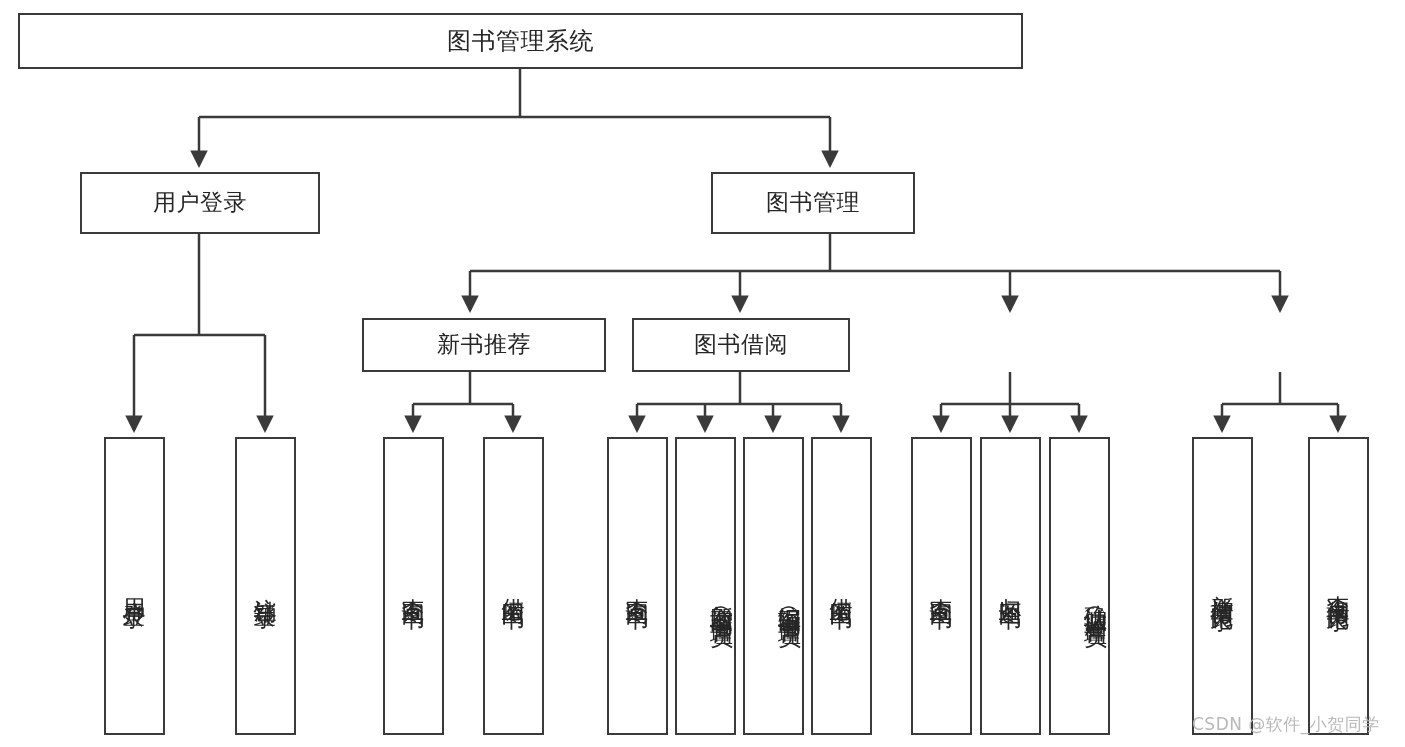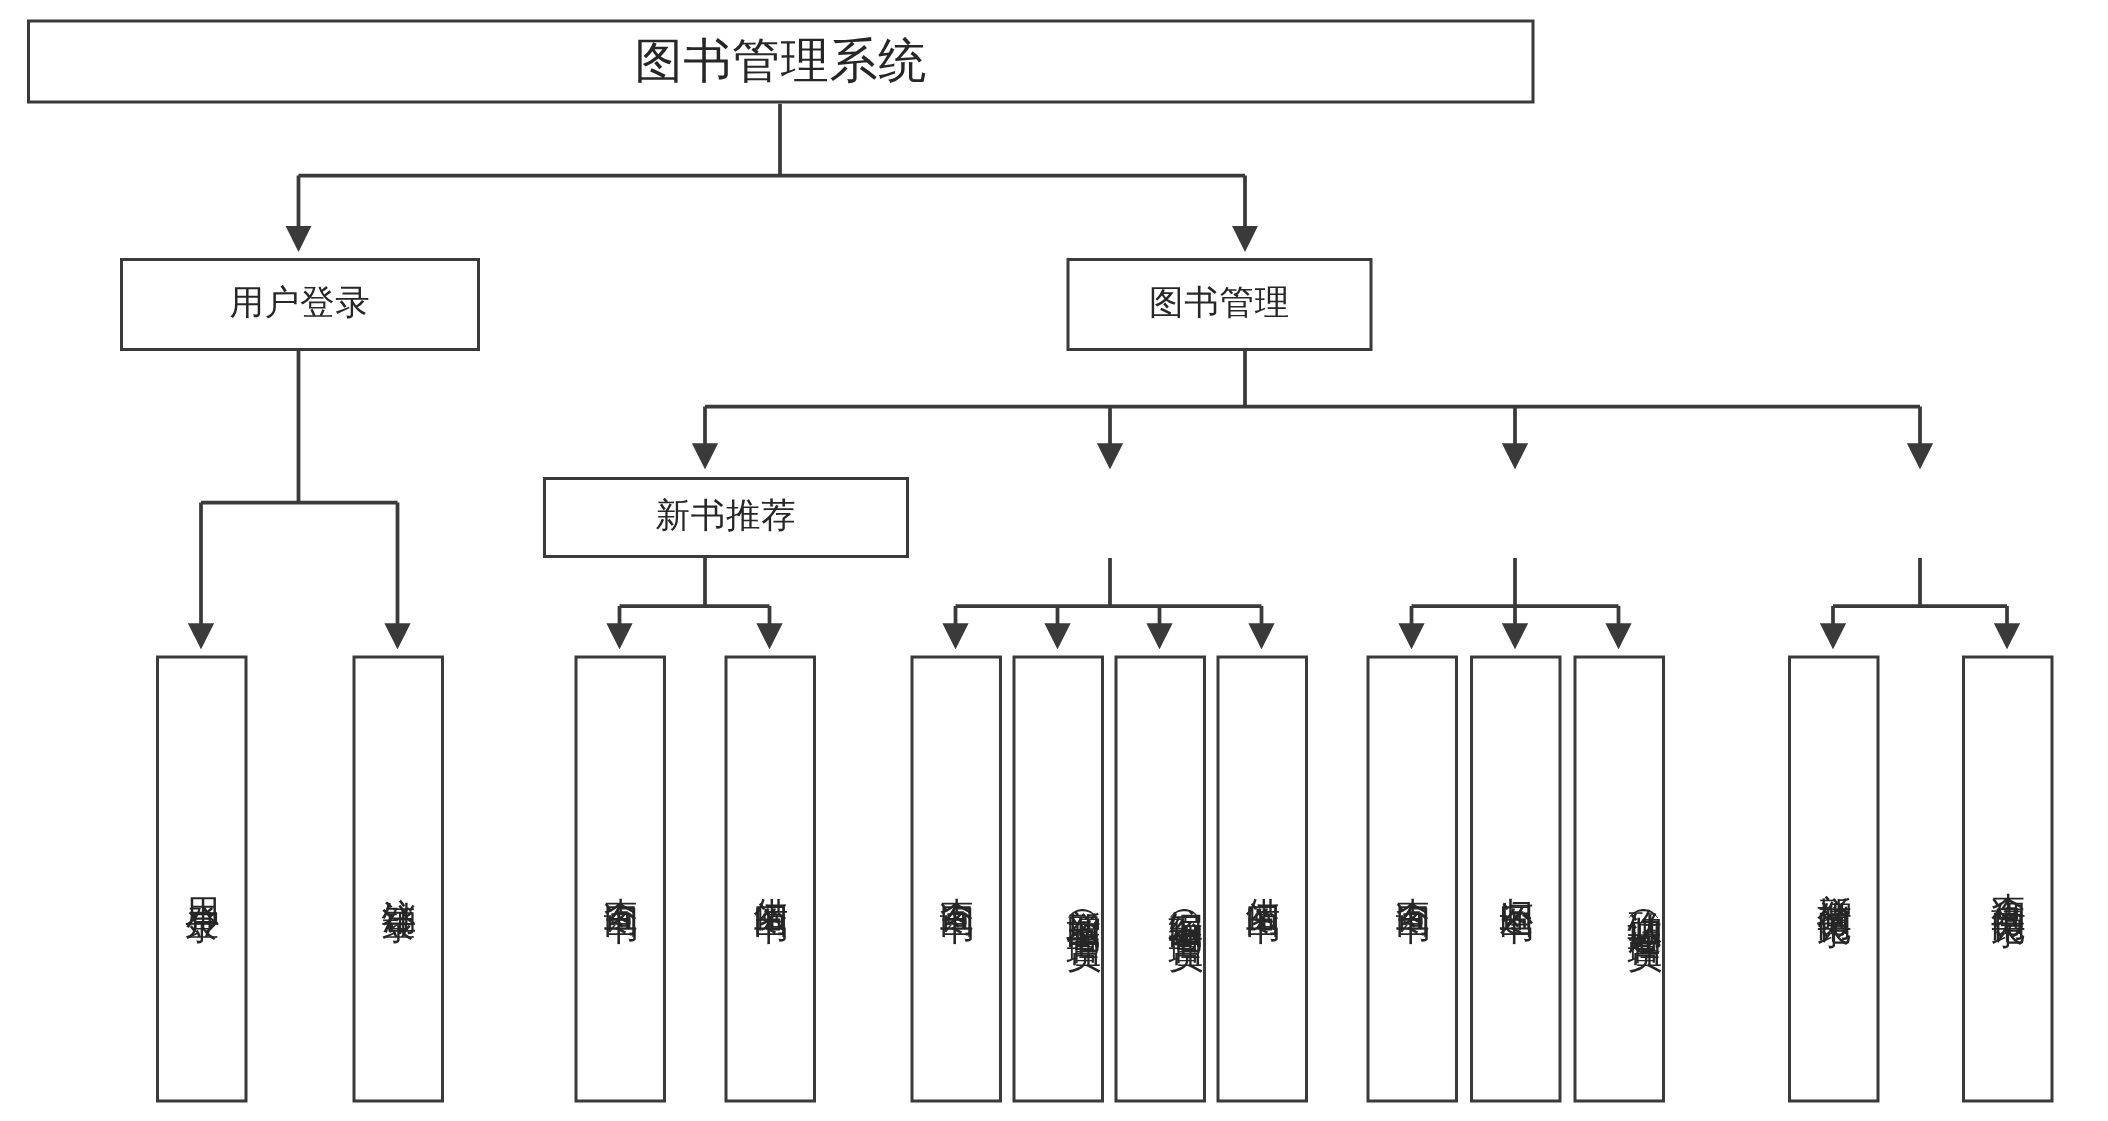--- a/index.html
+++ b/index.html
@@ -36,21 +36,21 @@
     justify-content: center;
     text-align: center;
     z-index: 3;
   }
   .node-h {
     font-size: 23px;
     letter-spacing: 0.5px;
     line-height: 1.1;
   }
   .node-root {
-    font-size: 32px;
+    font-size: 24px;
   }
   .node-v {
     font-size: 23px;
     writing-mode: vertical-rl;
     text-orientation: upright;
     align-items: flex-start;
     justify-content: center;
     padding-top: 28px;
     letter-spacing: 3px;
     line-height: 1.05;
@@ -125,33 +125,35 @@
       <path d="M 1338 404 L 1338 430" marker-end="url(#arrow)"></path>
     </g>
   </svg>
 
   <div class="node node-h node-root" style="left:18px; top:13px; width:1005px; height:56px;">图书管理系统</div>
 
   <div class="node node-h" style="left:80px; top:172px; width:240px; height:62px;">用户登录</div>
   <div class="node node-h" style="left:711px; top:172px; width:204px; height:62px;">图书管理</div>
 
   <div class="node node-h" style="left:362px; top:318px; width:244px; height:54px;">新书推荐</div>
+  <div class="node node-h" style="left:632px; top:318px; width:218px; height:54px;">图书借阅</div>
 
   <div class="node node-v vcenter" style="left:104px; top:437px; width:61px; height:298px;">用户登录</div>
   <div class="node node-v vcenter" style="left:235px; top:437px; width:61px; height:298px;">注销登录</div>
 
   <div class="node node-v vcenter" style="left:383px; top:437px; width:61px; height:298px;">查询图书</div>
   <div class="node node-v vcenter" style="left:483px; top:437px; width:61px; height:298px;">借阅图书</div>
 
   <div class="node node-v vcenter" style="left:607px; top:437px; width:61px; height:298px;">查询图书</div>
   <div class="node node-v" style="left:675px; top:437px; width:61px; height:298px;">新增图书（管理员）</div>
   <div class="node node-v" style="left:743px; top:437px; width:61px; height:298px;">编辑图书（管理员）</div>
   <div class="node node-v vcenter" style="left:811px; top:437px; width:61px; height:298px;">借阅图书</div>
 
   <div class="node node-v vcenter" style="left:911px; top:437px; width:61px; height:298px;">查询图书</div>
   <div class="node node-v vcenter" style="left:980px; top:437px; width:61px; height:298px;">归还图书</div>
   <div class="node node-v" style="left:1049px; top:437px; width:61px; height:298px;">确认归还（管理员）</div>
 
   <div class="node node-v vcenter" style="left:1192px; top:437px; width:61px; height:298px;">新增借阅记录</div>
   <div class="node node-v vcenter" style="left:1308px; top:437px; width:61px; height:298px;">查询借阅记录</div>
 
+  <div class="watermark" style="left:1192px; top:713px;">CSDN @软件_小贺同学</div>
 
 </div>
 
 </body></html>

